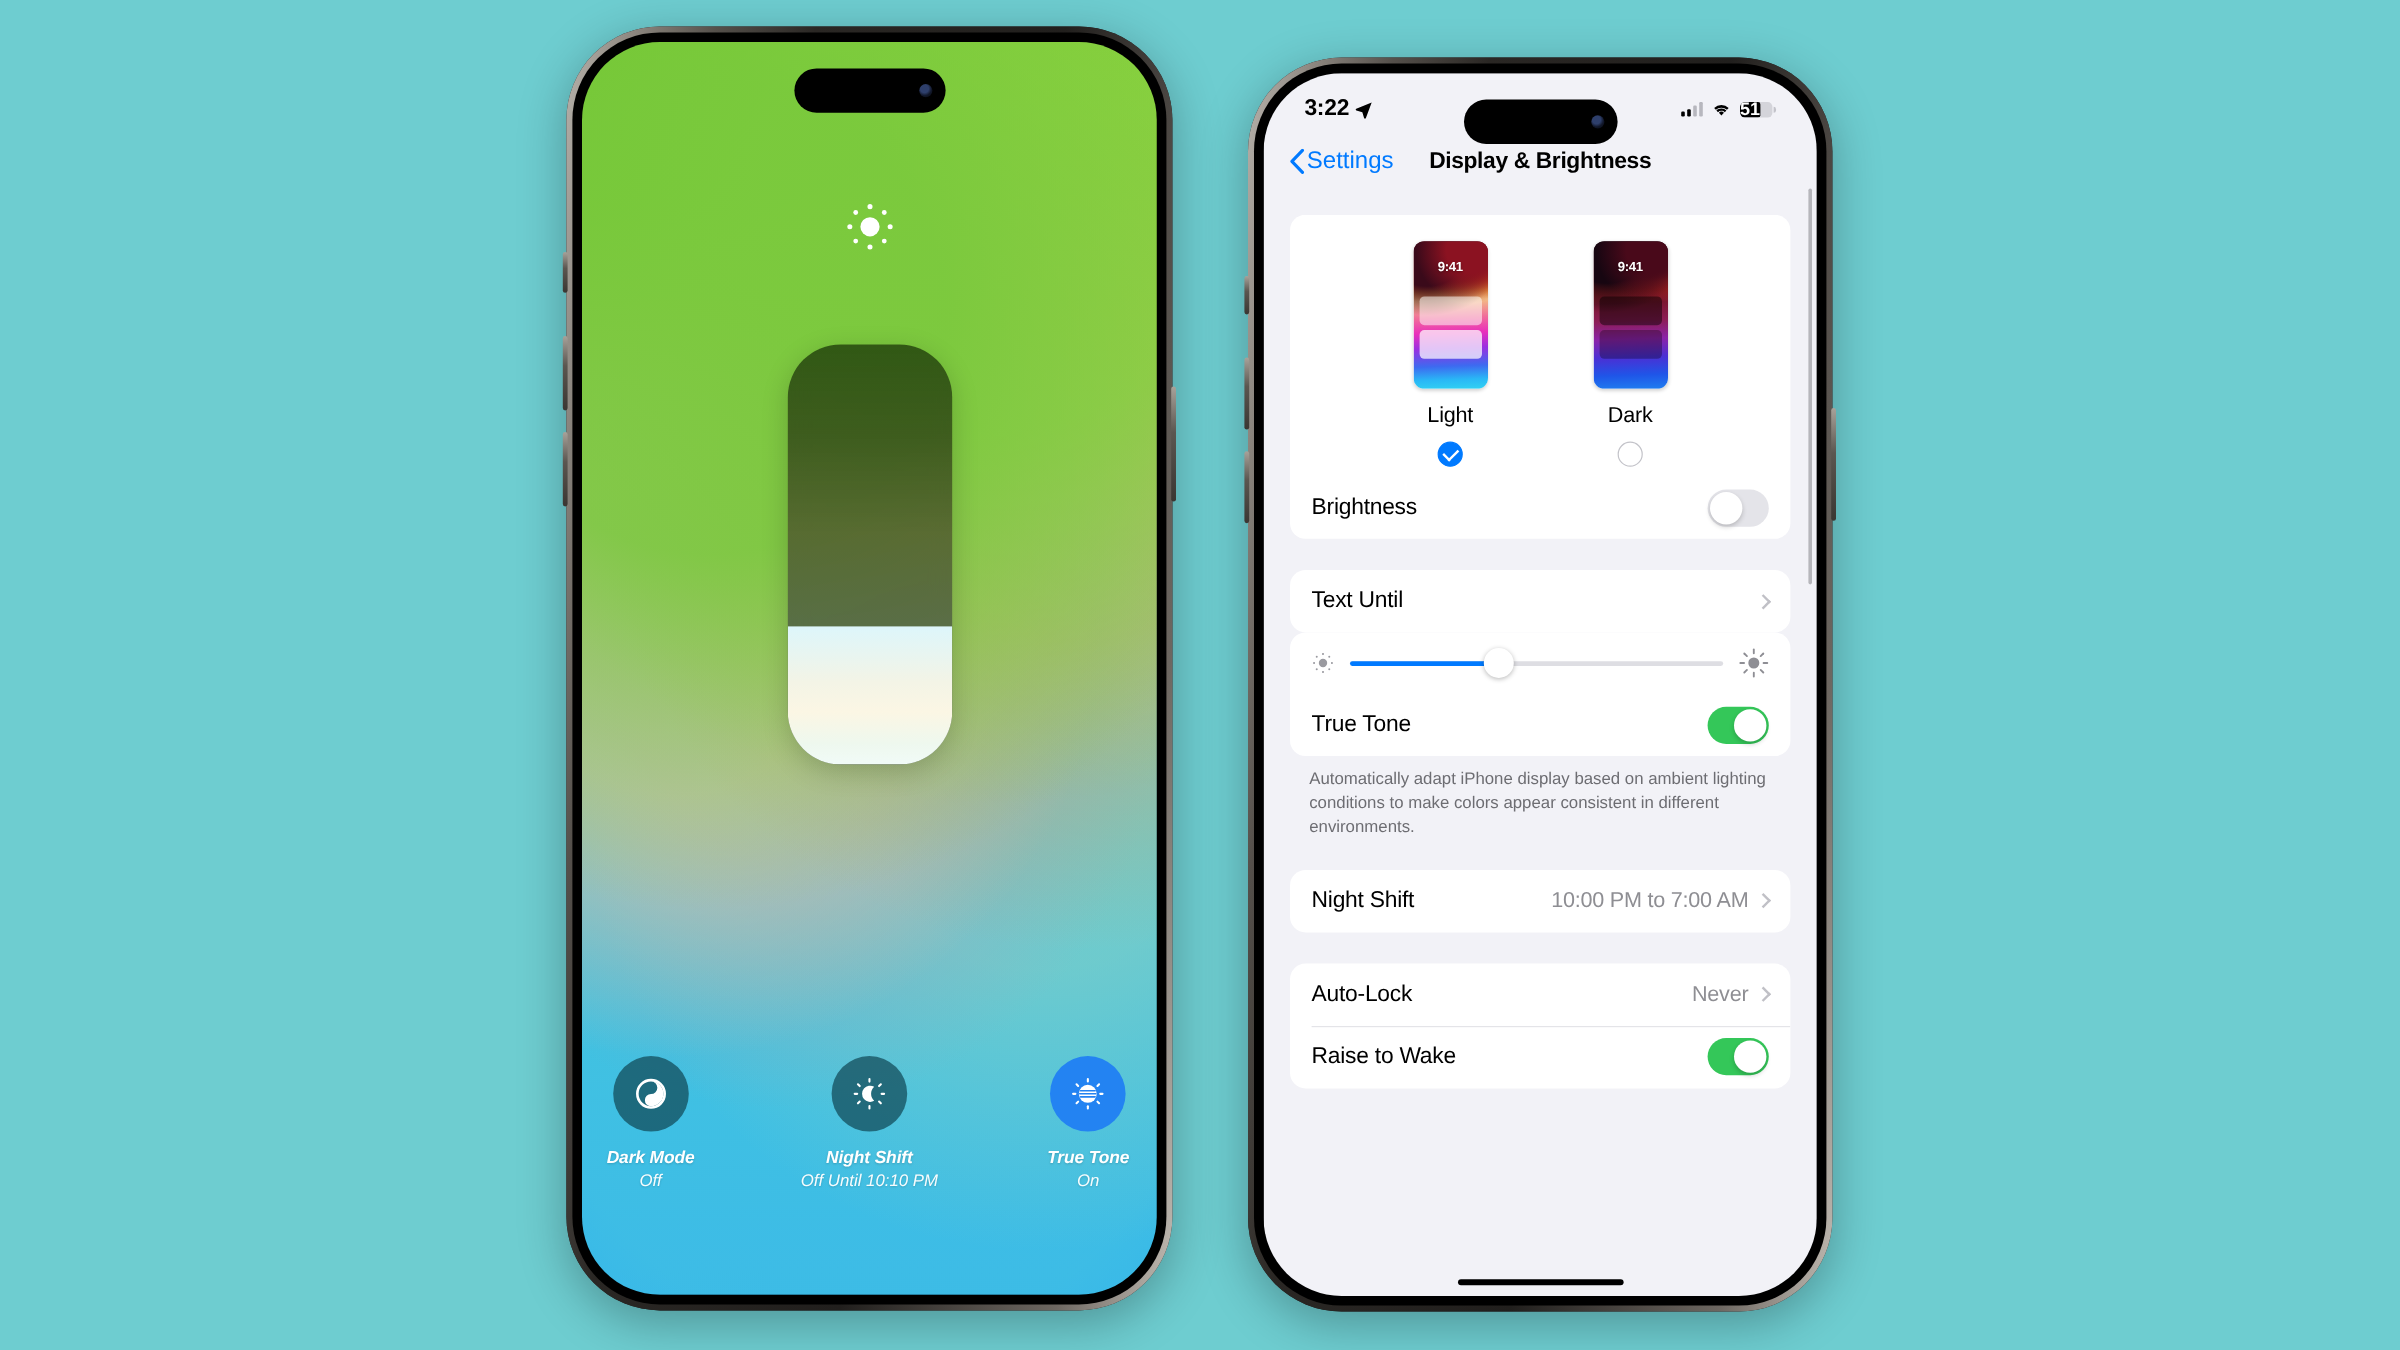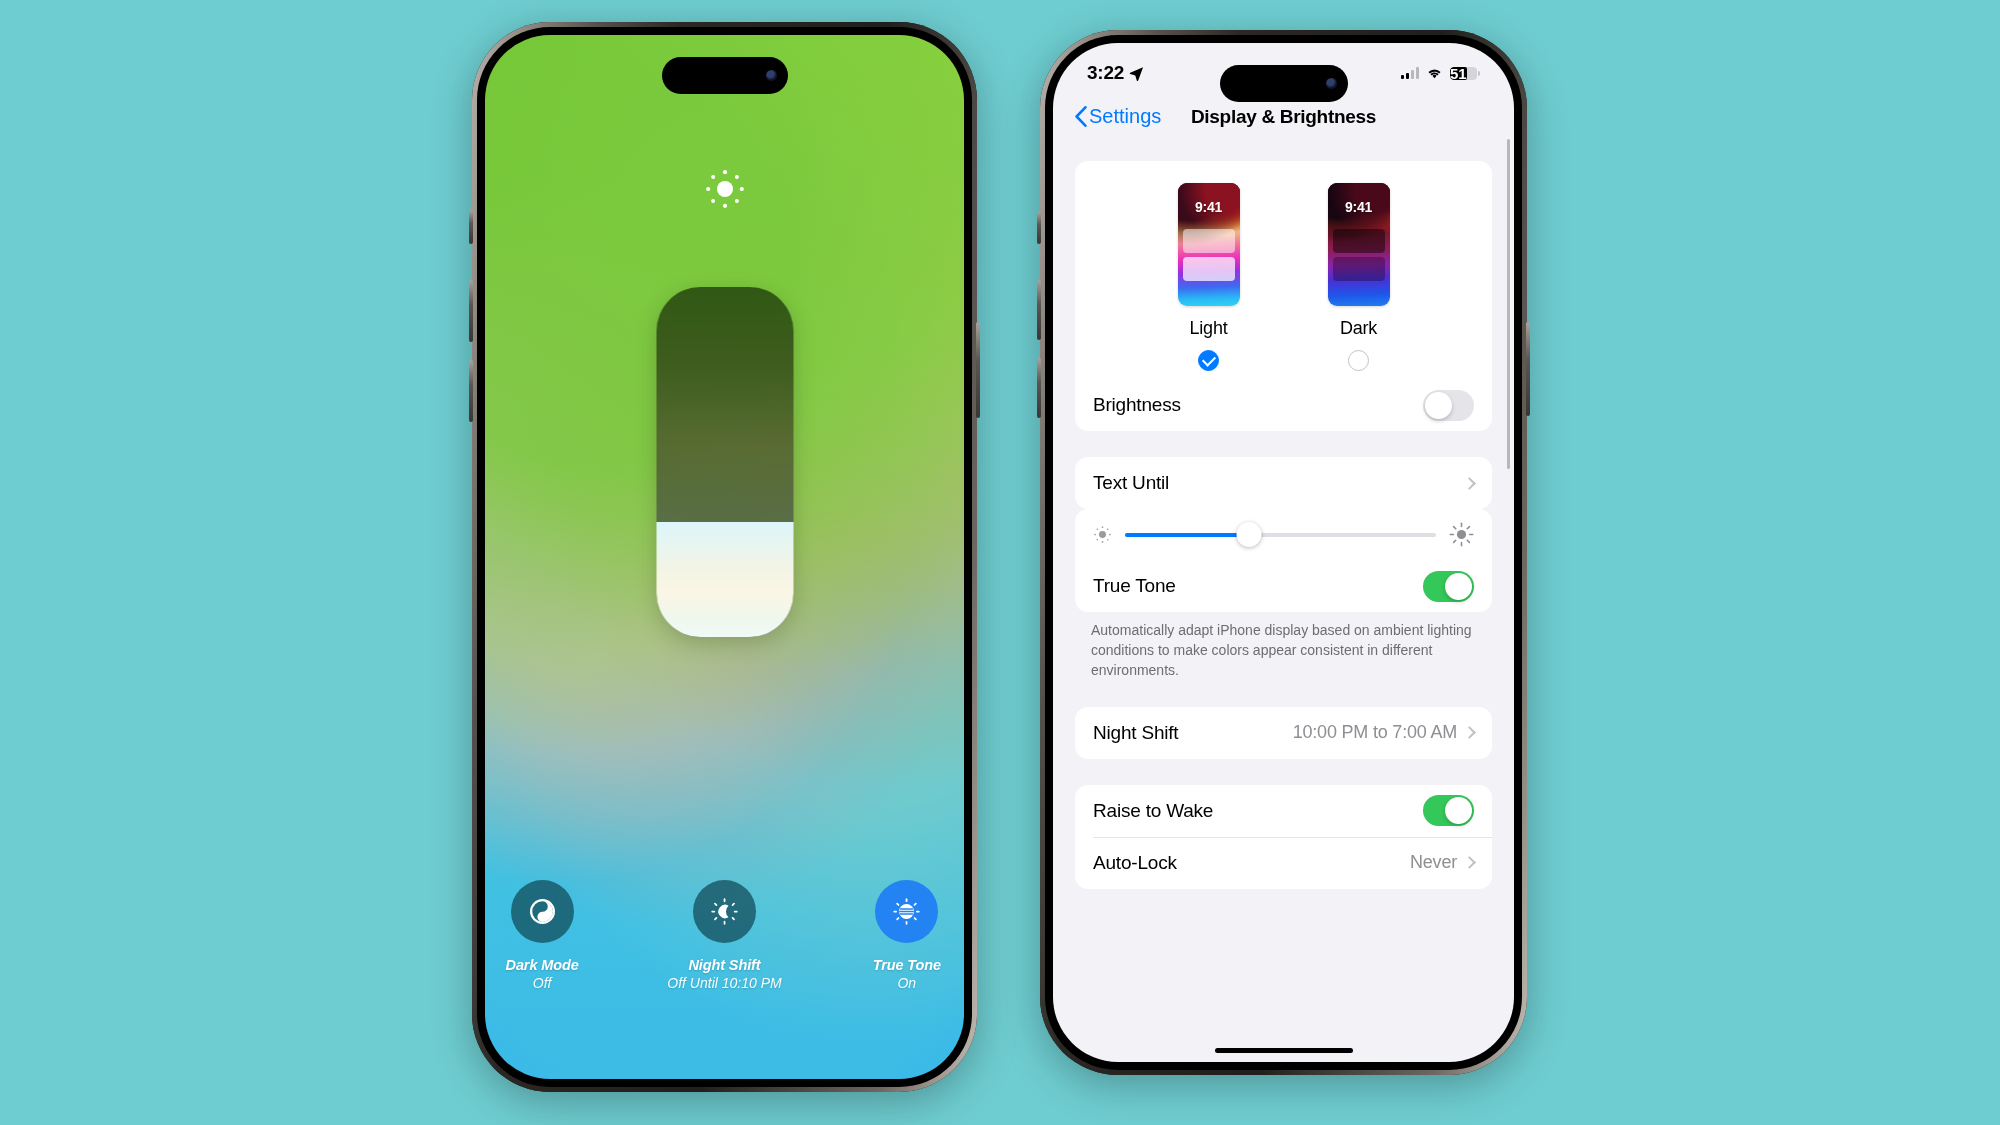--- a/index.html
+++ b/index.html
@@ -29,21 +29,21 @@
   }
   .screen {
     position: relative; z-index: 2;
     width: 100%; height: 100%;
     border-radius: 65px;
     overflow: hidden;
     background: #000;
   }
 
   #phone-left  { left: 472px; top: 22px;  width: 505px; height: 1070px; }
-  #phone-right { left: 1040px; top: 30px; width: 487px; height: 1045px; }
+  #phone-right { left: 1040px; top: 48px; width: 487px; height: 1045px; }
 
   
   .btn-side { position: absolute; background: linear-gradient(180deg,#a8a29a,#5b5650 40%,#3a3632); border-radius: 2px; z-index: 3;}
   .btn-left  { left: -3px; width: 4px; }
   .btn-right { right: -3px; width: 4px; }
 
   
   .cc-bg {
     position: absolute; inset: 0;
     background:
@@ -164,21 +164,21 @@
       radial-gradient(120% 60% at 75% 6%, #49091a 0 26%, rgba(0,0,0,0) 60%),
       radial-gradient(150% 55% at 18% 12%, #170611 0 30%, rgba(0,0,0,0) 66%),
       linear-gradient(178deg,
         #1d0812 0%, #3d0a18 11%, #8c1320 21%,
         #c12a22 28%, #a8221f 34%,
         #7b1730 42%, #8c1d56 54%,
         #8b23a8 66%, #4b2fd4 78%,
         #1f55e8 90%, #1f7ef0 100%);
   }
   .thumb .tm { position:absolute; left:0; right:0; top:16px; text-align:center; color:#fff;
-               font-size:14px; font-weight:700; letter-spacing:-.3px; text-shadow:0 1px 2px rgba(0,0,0,.35); }
+               font-size:11px; font-weight:700; letter-spacing:-.3px; text-shadow:0 1px 2px rgba(0,0,0,.35); }
   .thumb .w1, .thumb .w2 { position:absolute; left:5px; right:5px; border-radius:4px; }
   .thumb.light .w1 { top:46px; height:24px; background:rgba(255,255,255,.52); }
   .thumb.light .w2 { top:74px; height:24px; background:rgba(255,255,255,.72); }
   .thumb.dark  .w1 { top:46px; height:24px; background:rgba(0,0,0,.45); }
   .thumb.dark  .w2 { top:74px; height:24px; background:rgba(0,0,0,.30); }
   .appear-label { font-size:18px; color:#000; margin-top:12px; letter-spacing:-.2px;}
   .radio { width:21px; height:21px; border-radius:50%; border:1.6px solid #c3c3c9; margin: 11px auto 0; background:#fff; }
   .radio.on { background:#007aff; border-color:#007aff; display:flex; align-items:center; justify-content:center; }
   .radio.on::after { content:""; width:10px; height:6px; border-left:2.2px solid #fff; border-bottom:2.2px solid #fff;
                      transform: rotate(-45deg) translate(1px,-1px); }
@@ -455,32 +455,32 @@
                 <span>10:00 PM to 7:00 AM</span>
                 <span class="chev"></span>
               </span>
             </div>
           </div>
 
           <div class="spacer"></div>
 
           <div class="group">
             <div class="row">
-              <span class="row-label">Raise to Wake</span>
-              <span class="toggle on">
-                  <span class="knob"></span>
-                </span>
-            </div>
-            <div class="row">
               <span class="row-label">Auto-Lock</span>
               <span class="row-value">
                 <span>Never</span>
                 <span class="chev"></span>
               </span>
             </div>
+            <div class="row">
+              <span class="row-label">Raise to Wake</span>
+              <span class="toggle on">
+                  <span class="knob"></span>
+                </span>
+            </div>
           </div>
 
         </div>
 
         <div class="scrollbar"></div>
       </div>
 
       <div class="island wide">
         <span class="cam"></span>
       </div>

